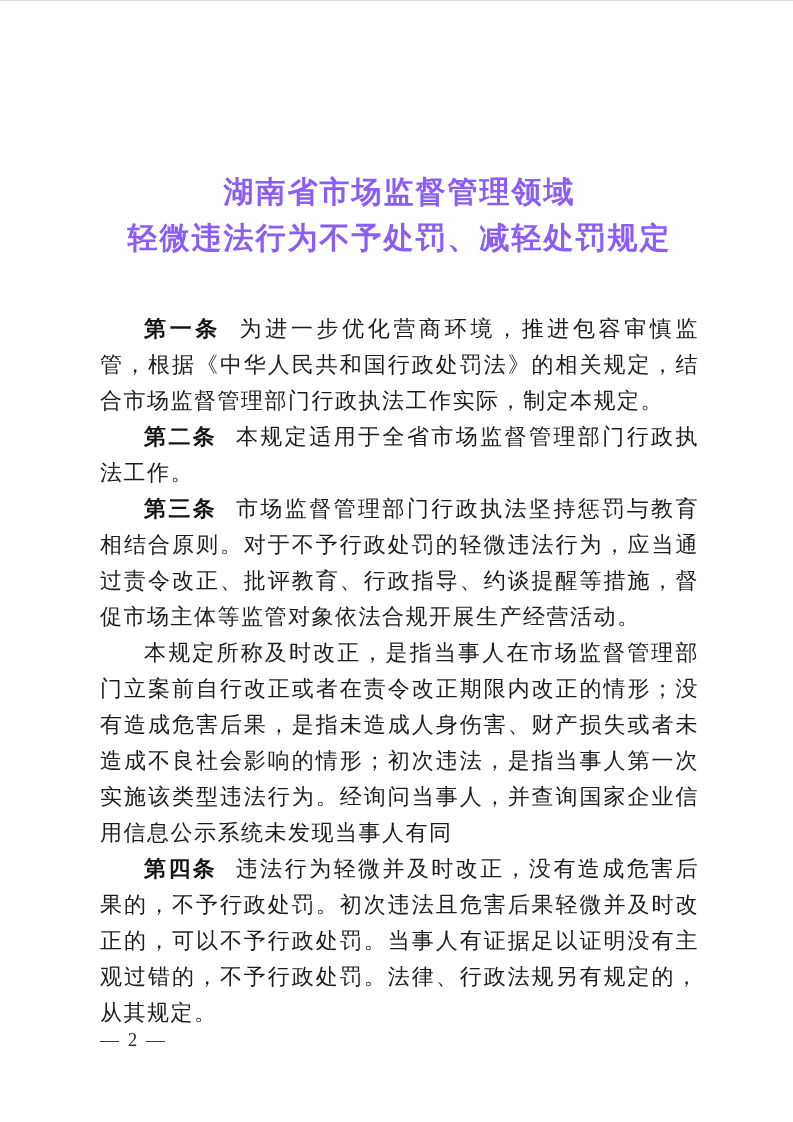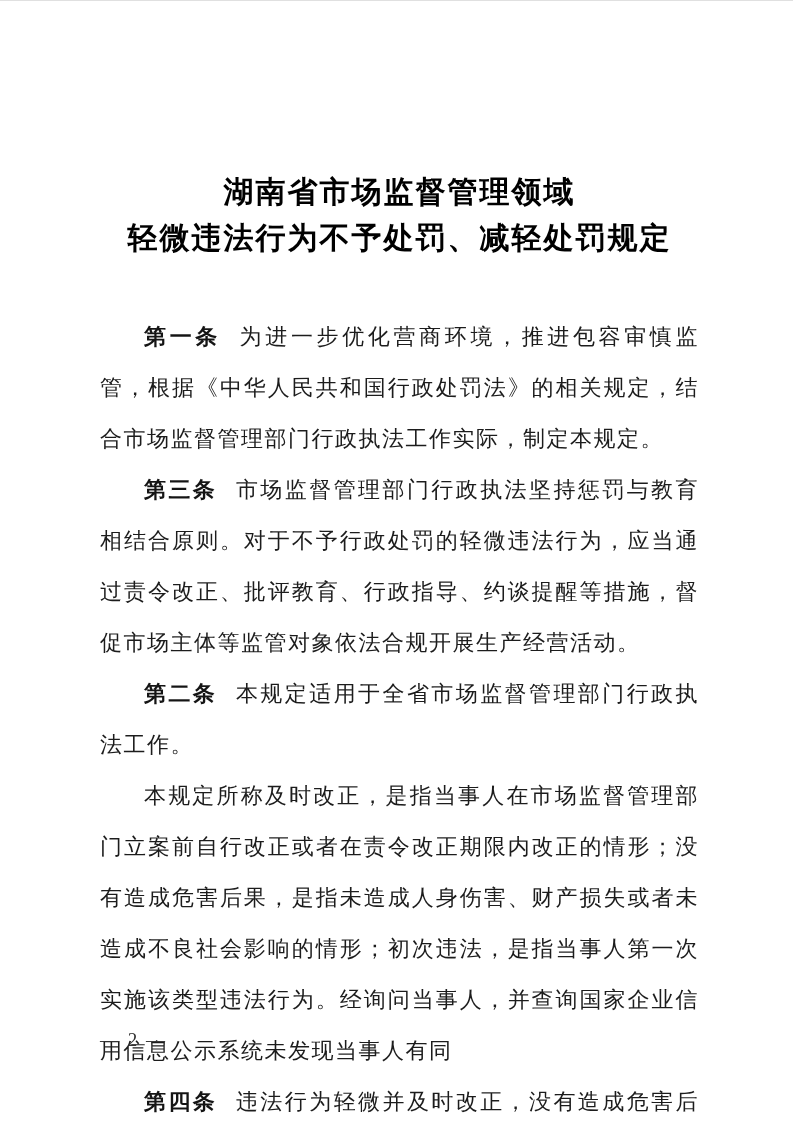--- a/index.html
+++ b/index.html
@@ -21,31 +21,31 @@
     padding: 0 94px 0 100px;
   }
 
   .doc-title {
     margin-top: 168px;
     text-align: center;
     font-weight: bold;
     font-size: 30px;
     line-height: 46px;
     letter-spacing: 2px;
-    color: #000000;
+    color: #8b5cf6;
   }
   .doc-title .title-line { display: block; }
 
   .body-text {
     margin-top: 50px;
   }
 
   .para {
     font-size: 22px;
-    line-height: 51px;
+    line-height: 36px;
     text-align: justify;
     text-indent: 2em;
     letter-spacing: 1.5px;
     color: #1c1c1c;
   }
 
   .article-label {
     font-weight: bold;
     margin-right: 0.85em;
     color: #141414;
@@ -69,23 +69,23 @@
 
     <h1 class="doc-title">
       <span class="title-line">湖南省市场监督管理领域</span>
       <span class="title-line">轻微违法行为不予处罚、减轻处罚规定</span>
     </h1>
 
     <div class="body-text">
 
       <p class="para"><span class="article-label">第一条</span><span>为进一步优化营商环境，推进包容审慎监管，根据《中华人民共和国行政处罚法》的相关规定，结合市场监督管理部门行政执法工作实际，制定本规定。</span></p>
 
+      <p class="para"><span class="article-label">第二条</span><span>本规定适用于全省市场监督管理部门行政执法工作。</span></p>
+
       <p class="para"><span class="article-label">第三条</span><span>市场监督管理部门行政执法坚持惩罚与教育相结合原则。对于不予行政处罚的轻微违法行为，应当通过责令改正、批评教育、行政指导、约谈提醒等措施，督促市场主体等监管对象依法合规开展生产经营活动。</span></p>
-
-      <p class="para"><span class="article-label">第二条</span><span>本规定适用于全省市场监督管理部门行政执法工作。</span></p>
 
       <p class="para"><span>本规定所称及时改正，是指当事人在市场监督管理部门立案前自行改正或者在责令改正期限内改正的情形；没有造成危害后果，是指未造成人身伤害、财产损失或者未造成不良社会影响的情形；初次违法，是指当事人第一次实施该类型违法行为。经询问当事人，并查询国家企业信用信息公示系统未发现当事人有同</span></p>
 
       <p class="para"><span class="article-label">第四条</span><span>违法行为轻微并及时改正，没有造成危害后果的，不予行政处罚。初次违法且危害后果轻微并及时改正的，可以不予行政处罚。当事人有证据足以证明没有主观过错的，不予行政处罚。法律、行政法规另有规定的，从其规定。</span></p>
 
     </div>
   </div>
 
   <div class="page-number">— 2 —</div>
 </div>

